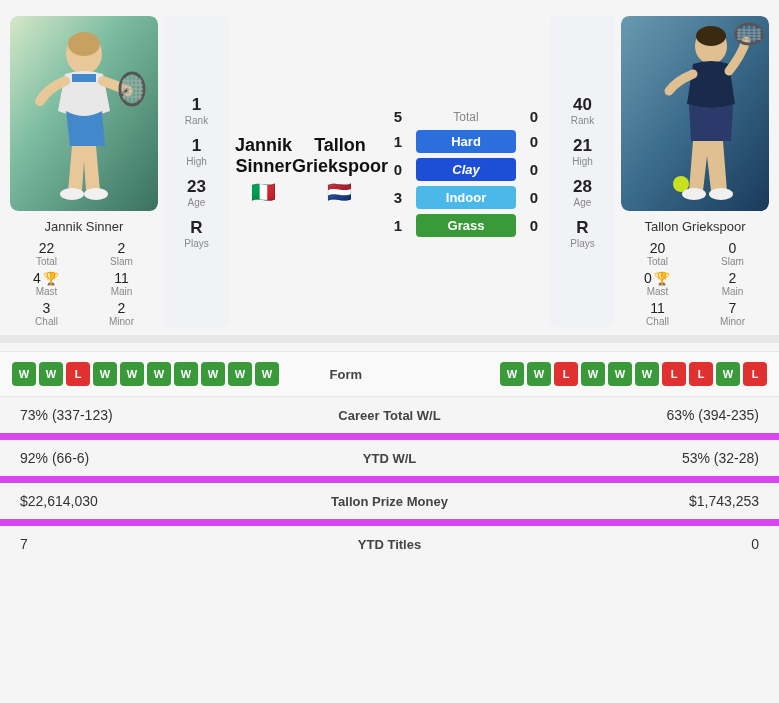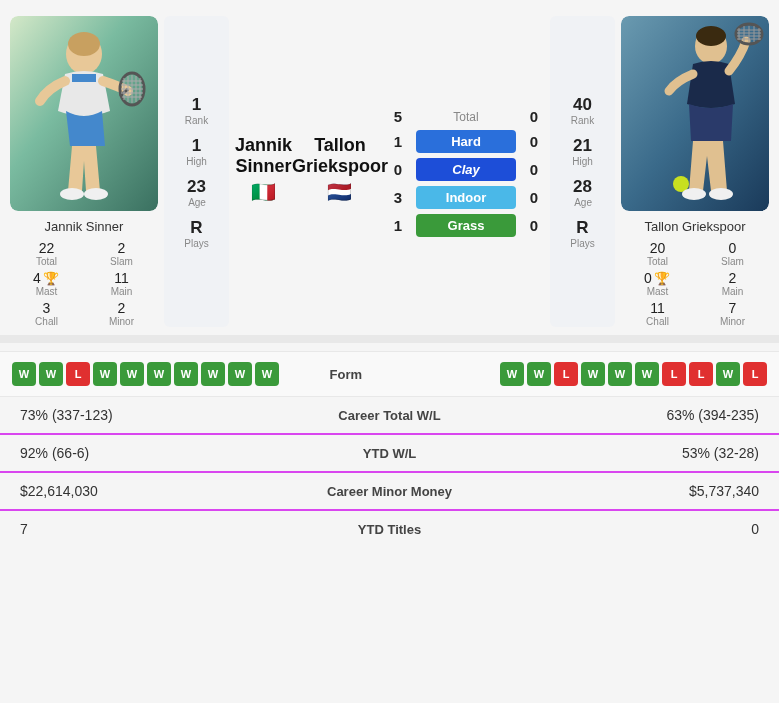--- a/index.html
+++ b/index.html
@@ -73,21 +73,21 @@
 
     
     .stats-table {
       width: 100%;
     }
 
     .stats-row {
       display: flex;
       align-items: center;
       padding: 10px 20px;
-      border-bottom: 2px solid #d946ef;
+      border-bottom: 7px solid #d946ef;
     }
 
     .stats-row:last-child {
       border-bottom: none;
     }
 
     .stats-left-val {
       flex: 1;
       text-align: left;
       font-size: 14px;
@@ -217,21 +217,20 @@
 
     .mid-stat-value {
       font-size: 17px;
       font-weight: bold;
       color: #222;
     }
 
     .mid-stat-label {
       font-size: 10px;
       color: #888;
-      text-align: right;
     }
 
     
     .right-mid-stat-panel {
       width: 88px;
       background: #f0f2f5;
       border-radius: 6px;
       display: flex;
       flex-direction: column;
       justify-content: center;
@@ -589,22 +588,22 @@
       <div class="stats-center-label">Career Total W/L</div>
       <div class="stats-right-val">63% (394-235)</div>
     </div>
     <div class="stats-row">
       <div class="stats-left-val">92% (66-6)</div>
       <div class="stats-center-label">YTD W/L</div>
       <div class="stats-right-val">53% (32-28)</div>
     </div>
     <div class="stats-row">
       <div class="stats-left-val">$22,614,030</div>
-      <div class="stats-center-label">Career Minor Money</div>
-      <div class="stats-right-val">$5,737,340</div>
+      <div class="stats-center-label">Tallon Prize Money</div>
+      <div class="stats-right-val">$1,743,253</div>
     </div>
     <div class="stats-row">
       <div class="stats-left-val">7</div>
       <div class="stats-center-label">YTD Titles</div>
       <div class="stats-right-val">0</div>
     </div>
   </div>
 
 </div>
 

